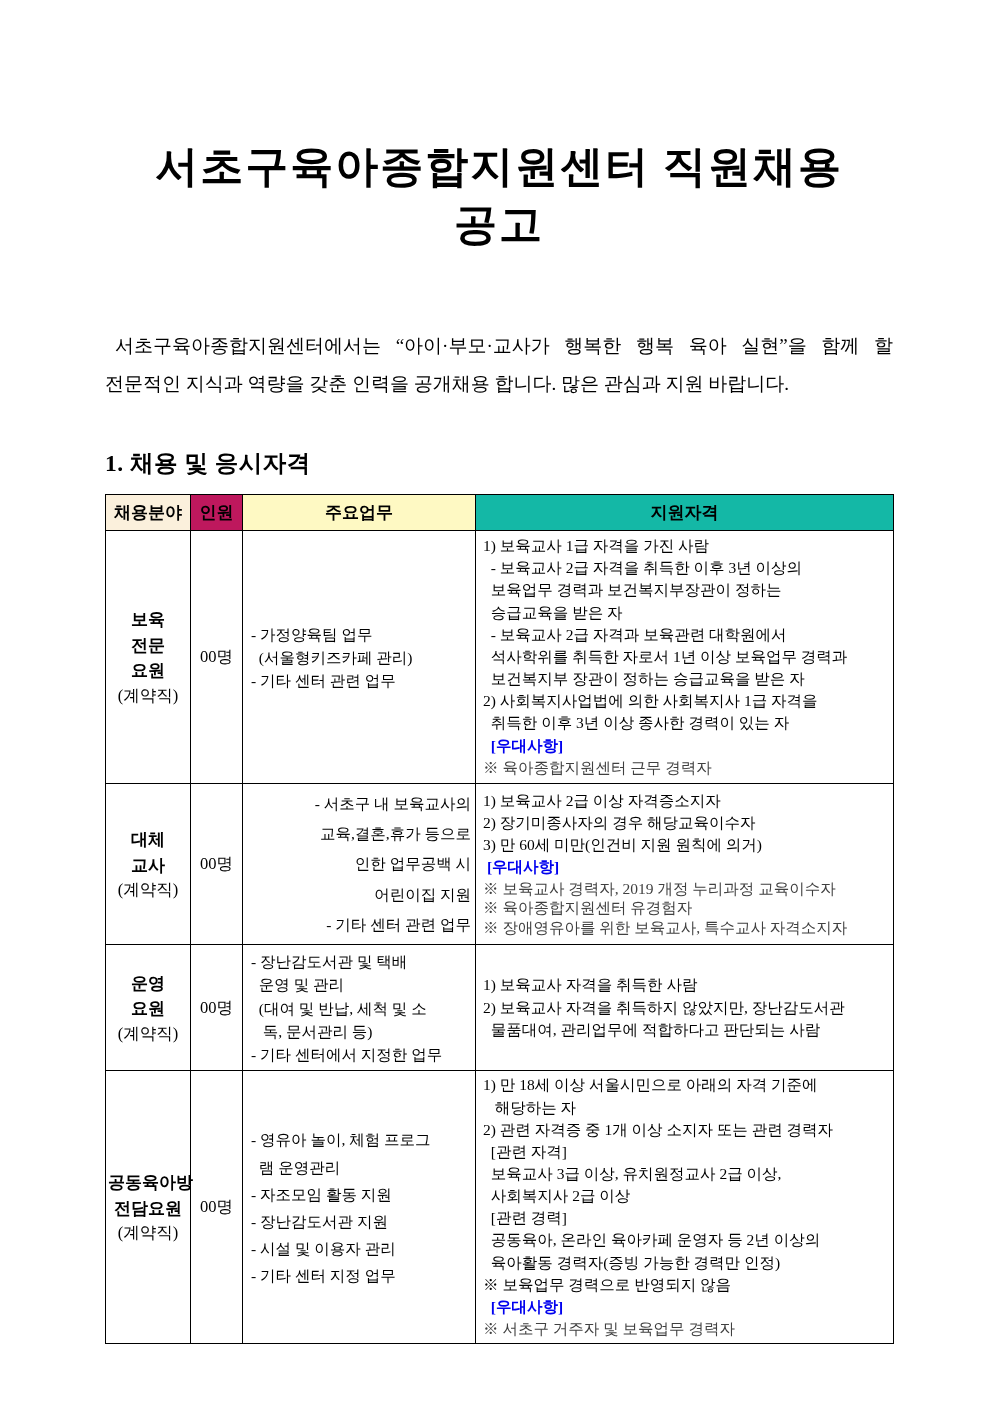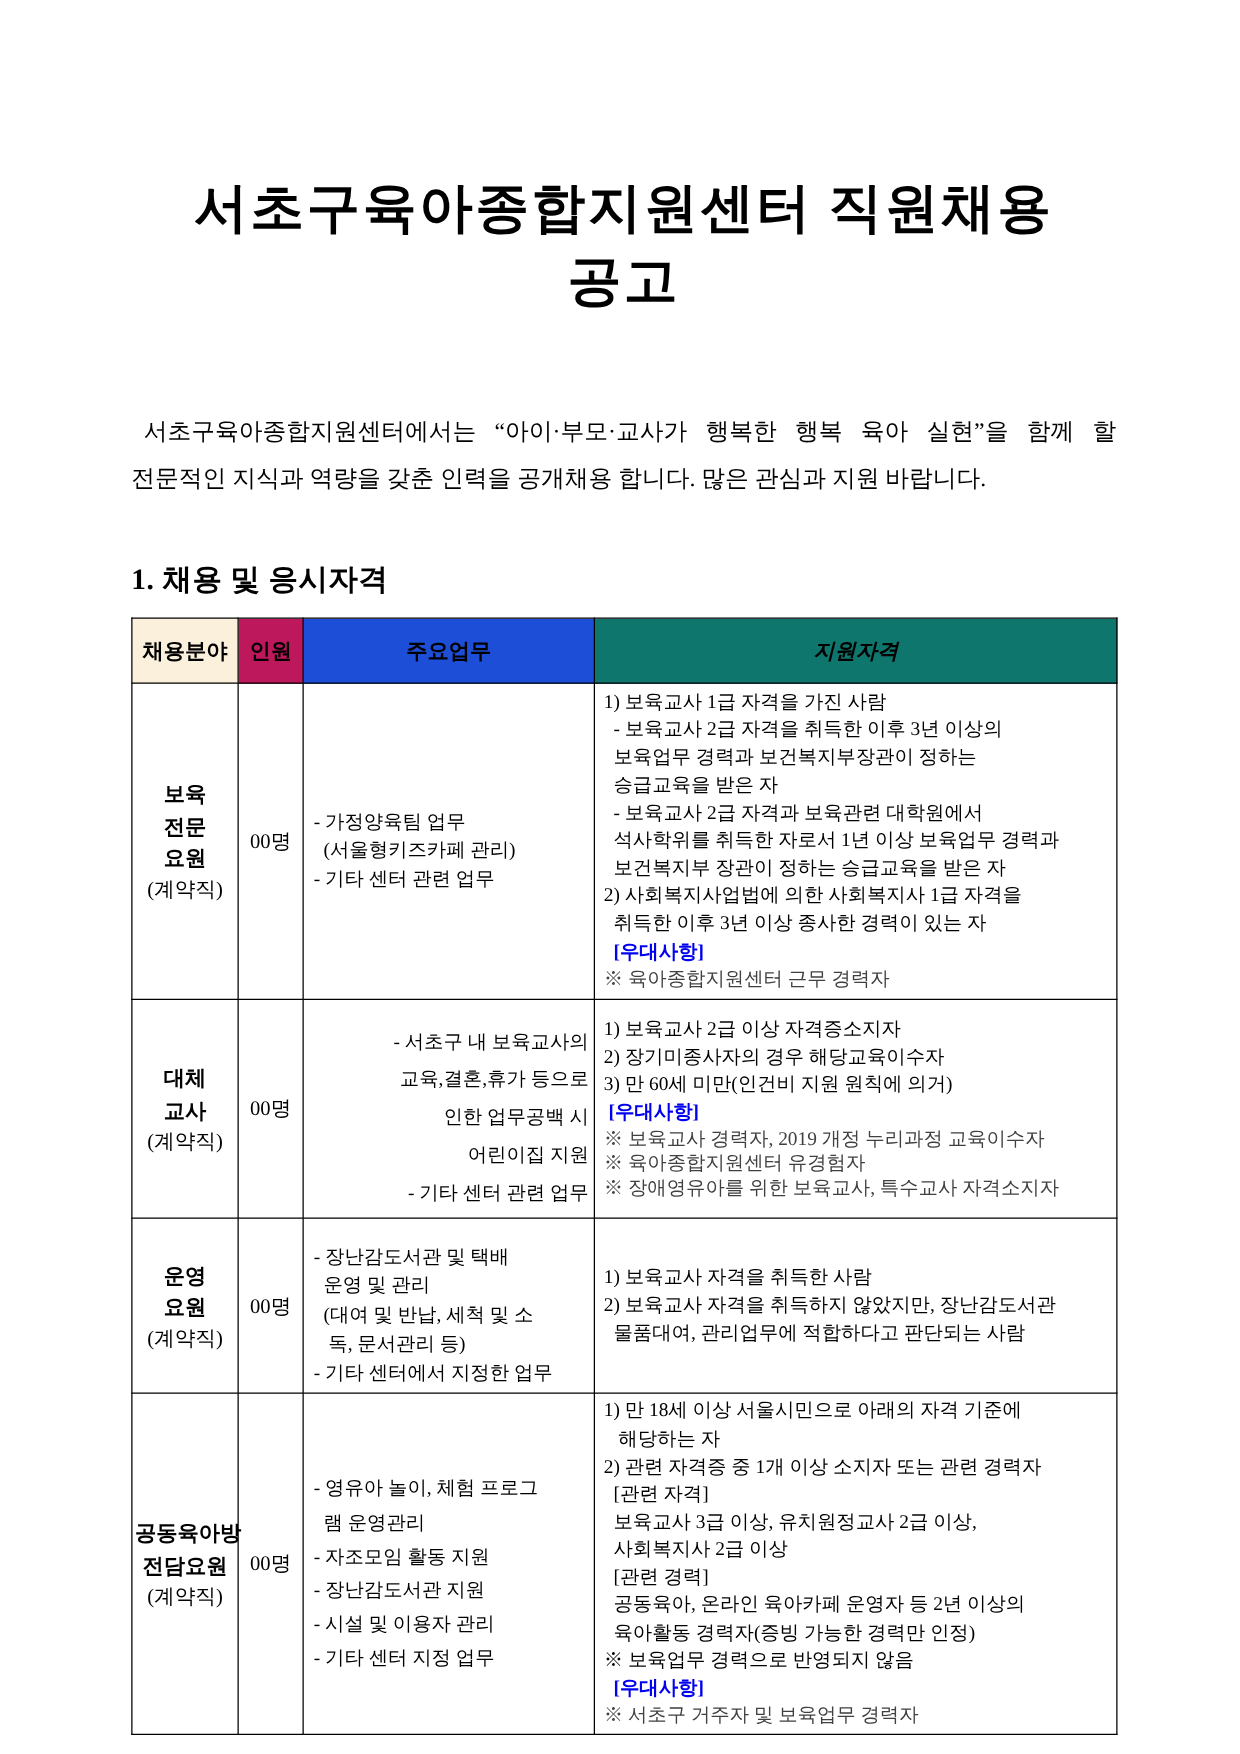--- a/index.html
+++ b/index.html
@@ -37,28 +37,28 @@
     margin-top:15px;
     border-collapse:collapse; table-layout:fixed;
     width:788px;
     border:1.5px solid #000;
   }
   table.recruit th, table.recruit td {
     border:1.5px solid #000;
     vertical-align:middle;
   }
   table.recruit th {
-    height:52px;
+    height:36px;
     font-size:17px; font-weight:bold;
   }
   td.cell-field { text-align:center; padding:2px; }
   .field-name { font-weight:bold; font-size:17px; line-height:1.5; }
   .field-note { font-size:16.5px; line-height:1.4; }
   td.cell-count { text-align:center; font-size:16.5px; }
-  td.cell-tasks { padding:19px 4px 4px 8px; font-size:15.5px; line-height:1.5; }
+  td.cell-tasks { padding:5px 4px 4px 8px; font-size:15.5px; line-height:1.5; }
   td.cell-quals { padding:3px 4px 3px 7px; font-size:15.5px; line-height:1.43; }
   .line { white-space:pre-wrap; word-break:keep-all; }
 
   tr.row-1 { height:253px; }
   tr.row-2 { height:153px; }
   tr.row-3 { height:115px; }
   tr.row-4 { height:269px; }
   tr.row-2 td.cell-tasks { line-height:1.95;text-align:right; }
   tr.row-4 td.cell-tasks { line-height:1.75; }
   tr.row-2 td.cell-quals .q-blue { line-height:1.28; display:block; }
@@ -82,22 +82,22 @@
     <colgroup>
       <col style="width:85px">
       <col style="width:52px">
       <col style="width:233px">
       <col style="width:418px">
     </colgroup>
     <thead>
       <tr>
         <th style="background: rgb(251, 240, 220);">채용분야</th>
         <th style="background: #be185d;">인원</th>
-        <th style="background: #1d4ed8;">주요업무</th>
-        <th style="background: #0f766e; font-style: italic;">지원자격</th>
+        <th style="background: #fef9c3;">주요업무</th>
+        <th style="background: #14b8a6;">지원자격</th>
       </tr>
     </thead>
     <tbody>
         <tr class="row-1">
           <td class="cell-field">
             <div class="line field-name">보육</div>
             <div class="line field-name">전문</div>
             <div class="line field-name">요원</div>
             <div class="line field-note">(계약직)</div>
           </td>

